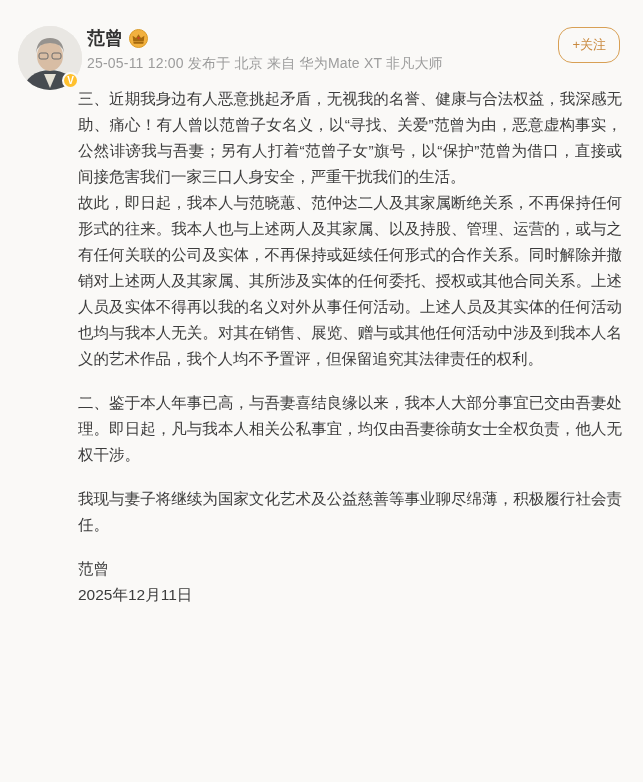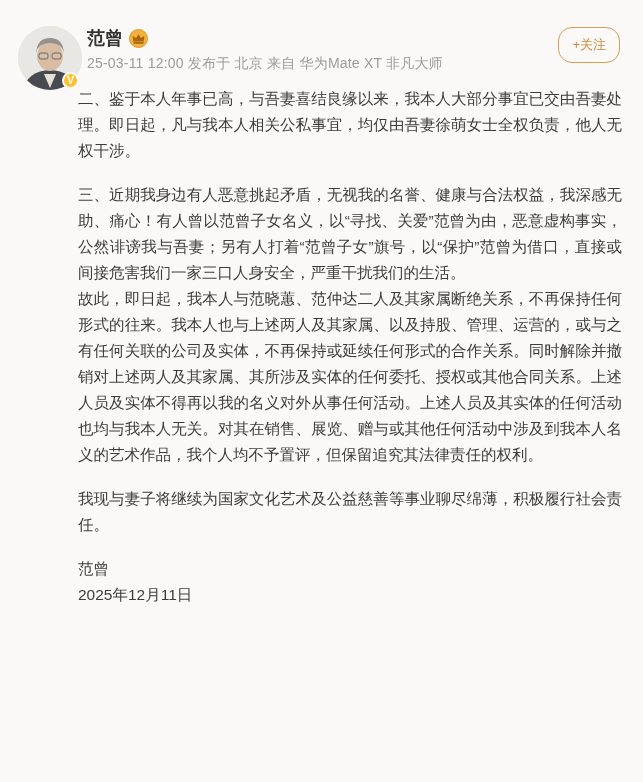--- a/index.html
+++ b/index.html
@@ -101,26 +101,26 @@
     <span class="user-name">范曾</span>
     <svg class="vip-crown" viewBox="0 0 20 20" aria-hidden="true">
       <circle cx="10" cy="10" r="9.5" fill="#f2b13e"></circle>
       <circle cx="10" cy="10" r="9.5" fill="none" stroke="#d99a26" stroke-width="1"></circle>
       <path d="M4.5 13.2 L3.8 7.2 L7.4 9.6 L10 5.6 L12.6 9.6 L16.2 7.2 L15.5 13.2 Z" fill="#a5690e"></path>
       <rect x="4.5" y="13.8" width="11" height="1.6" rx="0.8" fill="#a5690e"></rect>
       <circle cx="10" cy="9.6" r="1.1" fill="#d23c2a"></circle>
     </svg>
   </div>
 
-  <div class="timestamp">25-03-11 12:00 发布于 北京 来自 华为Mate XT 非凡大师</div>
+  <div class="timestamp">25-05-11 12:00 发布于 北京 来自 华为Mate XT 非凡大师</div>
 
   <button class="follow-btn">+关注</button>
 
   <div class="content">
-    <p>二、鉴于本人年事已高，与吾妻喜结良缘以来，我本人大部分事宜已交由吾妻处理。即日起，凡与我本人相关公私事宜，均仅由吾妻徐萌女士全权负责，他人无权干涉。</p>
     <p>三、近期我身边有人恶意挑起矛盾，无视我的名誉、健康与合法权益，我深感无助、痛心！有人曾以范曾子女名义，以“寻找、关爱”范曾为由，恶意虚构事实，公然诽谤我与吾妻；另有人打着“范曾子女”旗号，以“保护”范曾为借口，直接或间接危害我们一家三口人身安全，严重干扰我们的生活。
 故此，即日起，我本人与范晓蕙、范仲达二人及其家属断绝关系，不再保持任何形式的往来。我本人也与上述两人及其家属、以及持股、管理、运营的，或与之有任何关联的公司及实体，不再保持或延续任何形式的合作关系。同时解除并撤销对上述两人及其家属、其所涉及实体的任何委托、授权或其他合同关系。上述人员及实体不得再以我的名义对外从事任何活动。上述人员及其实体的任何活动也均与我本人无关。对其在销售、展览、赠与或其他任何活动中涉及到我本人名义的艺术作品，我个人均不予置评，但保留追究其法律责任的权利。</p>
+    <p>二、鉴于本人年事已高，与吾妻喜结良缘以来，我本人大部分事宜已交由吾妻处理。即日起，凡与我本人相关公私事宜，均仅由吾妻徐萌女士全权负责，他人无权干涉。</p>
     <p>我现与妻子将继续为国家文化艺术及公益慈善等事业聊尽绵薄，积极履行社会责任。</p>
     <p class="sig">范曾</p>
     <p class="sig">2025年12月11日</p>
   </div>
 
 </div>
 
 </body></html>

